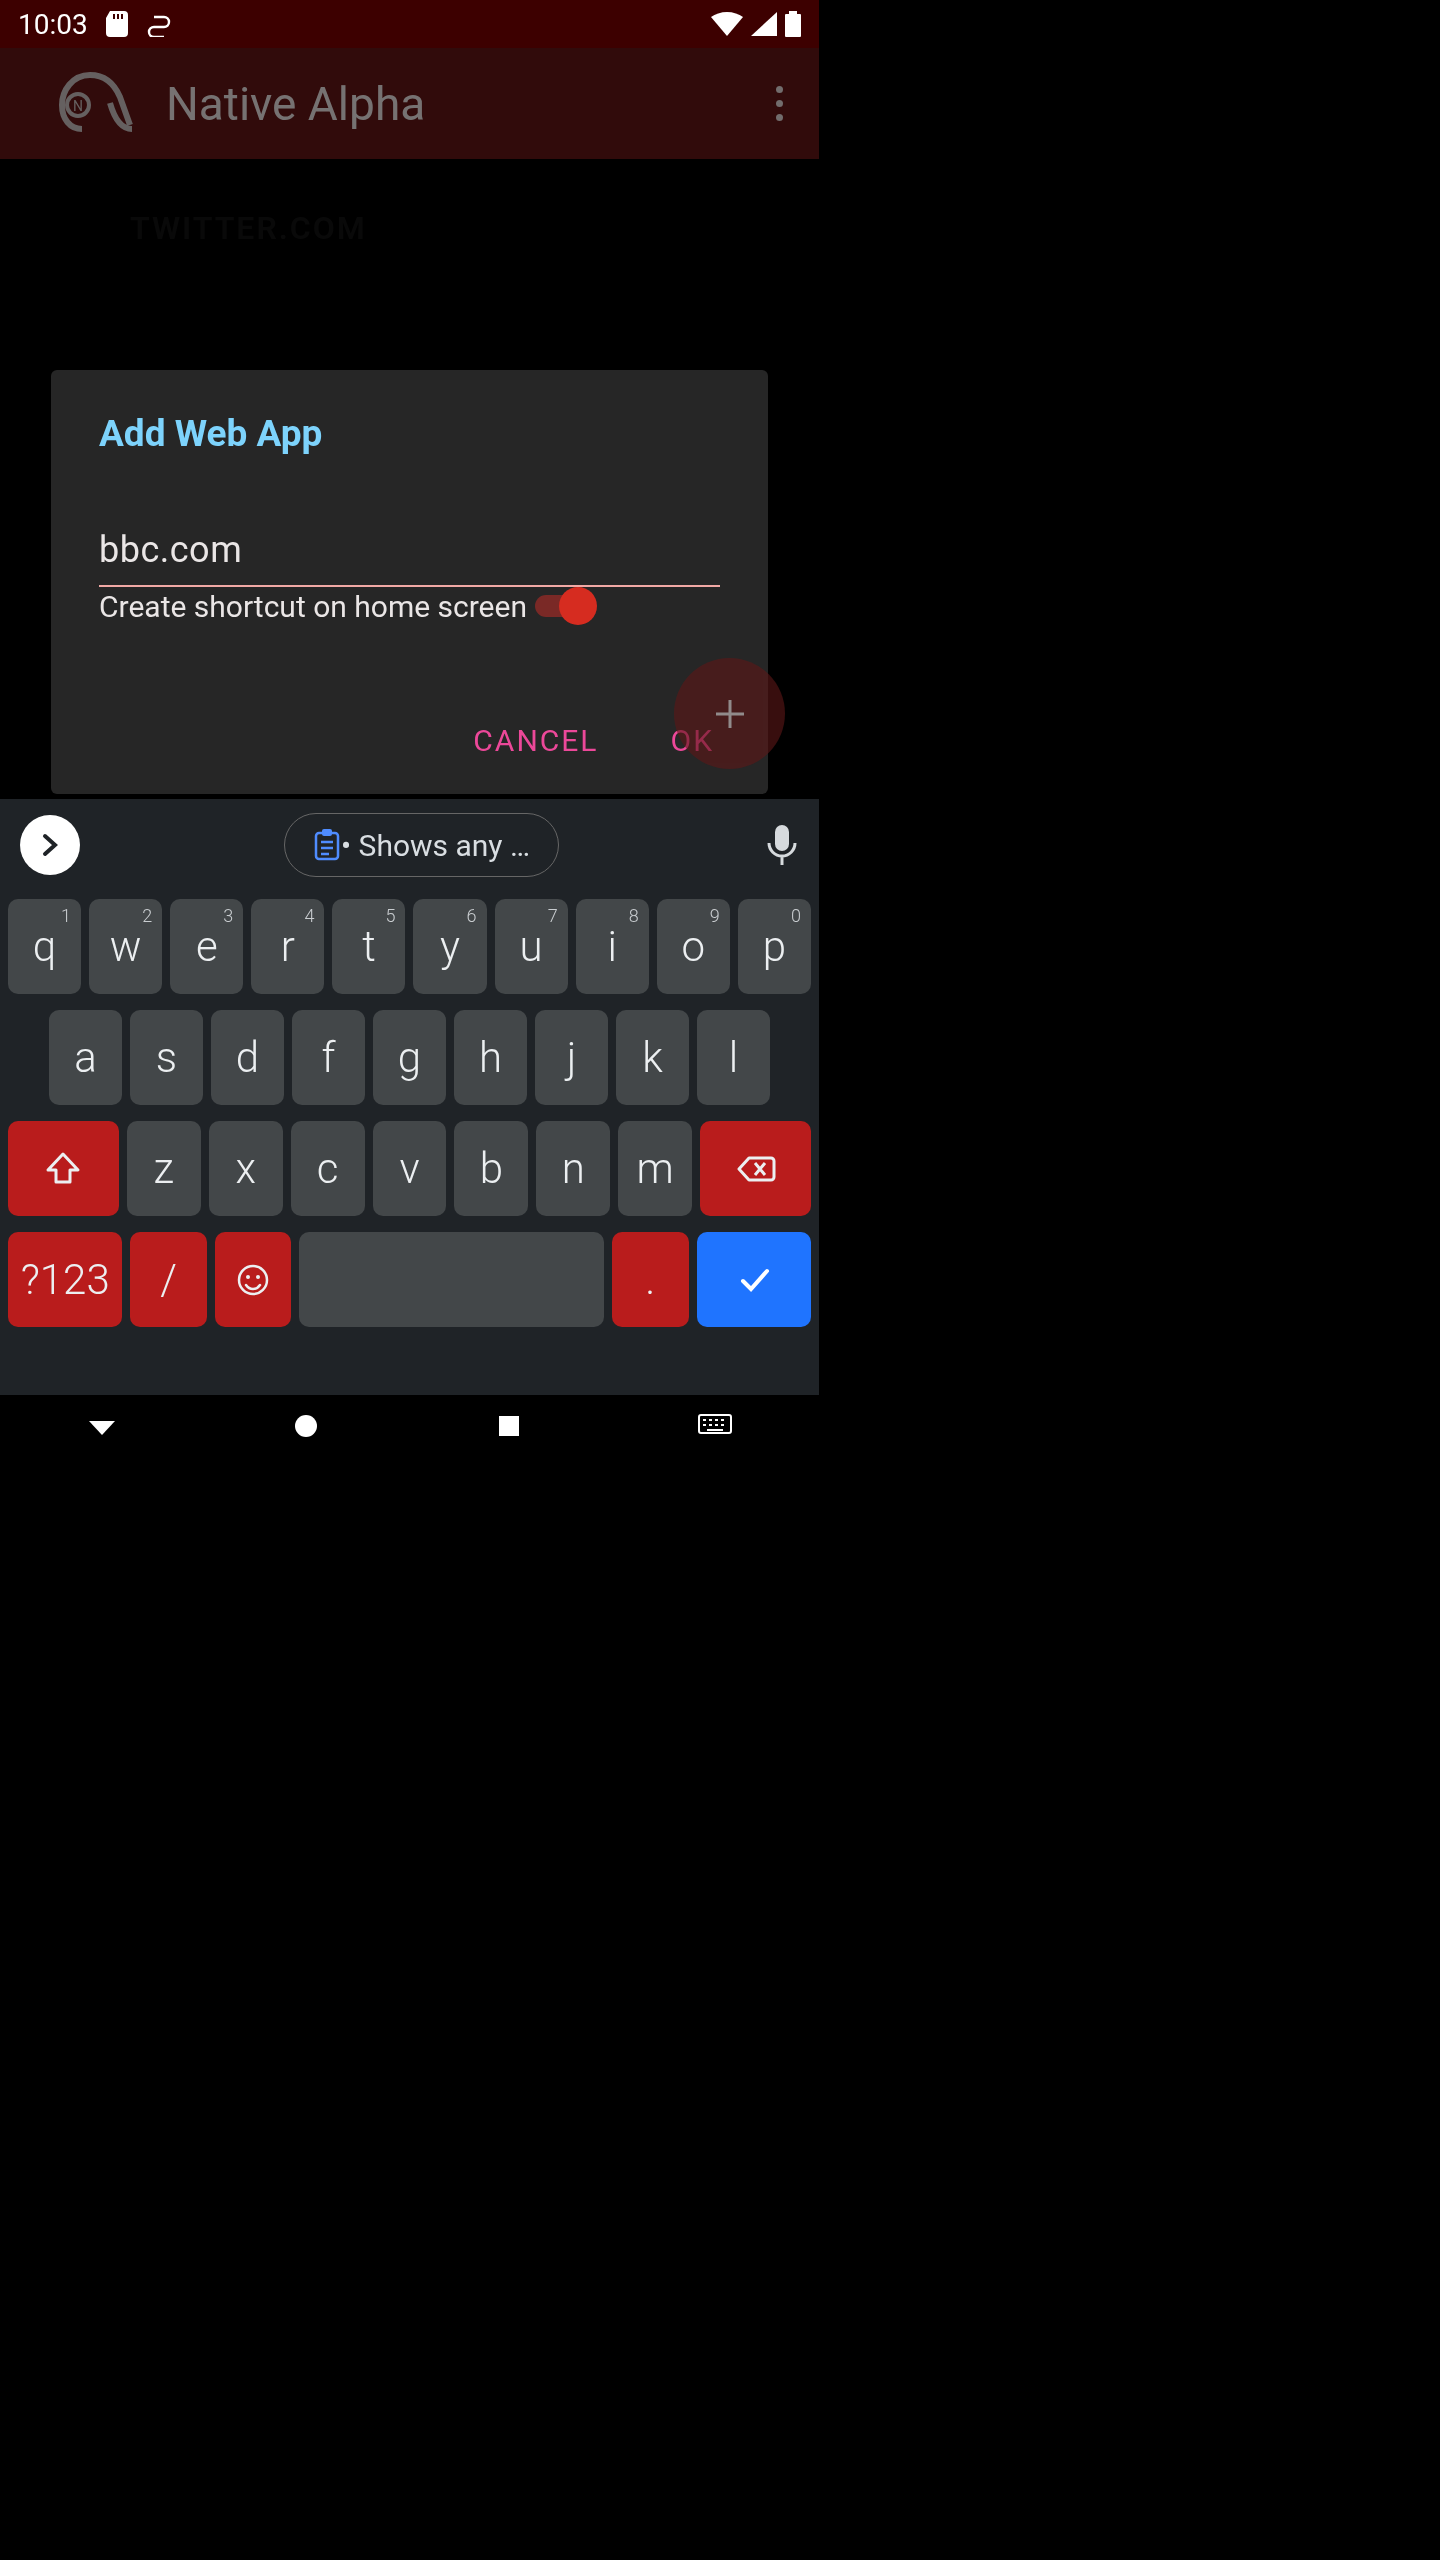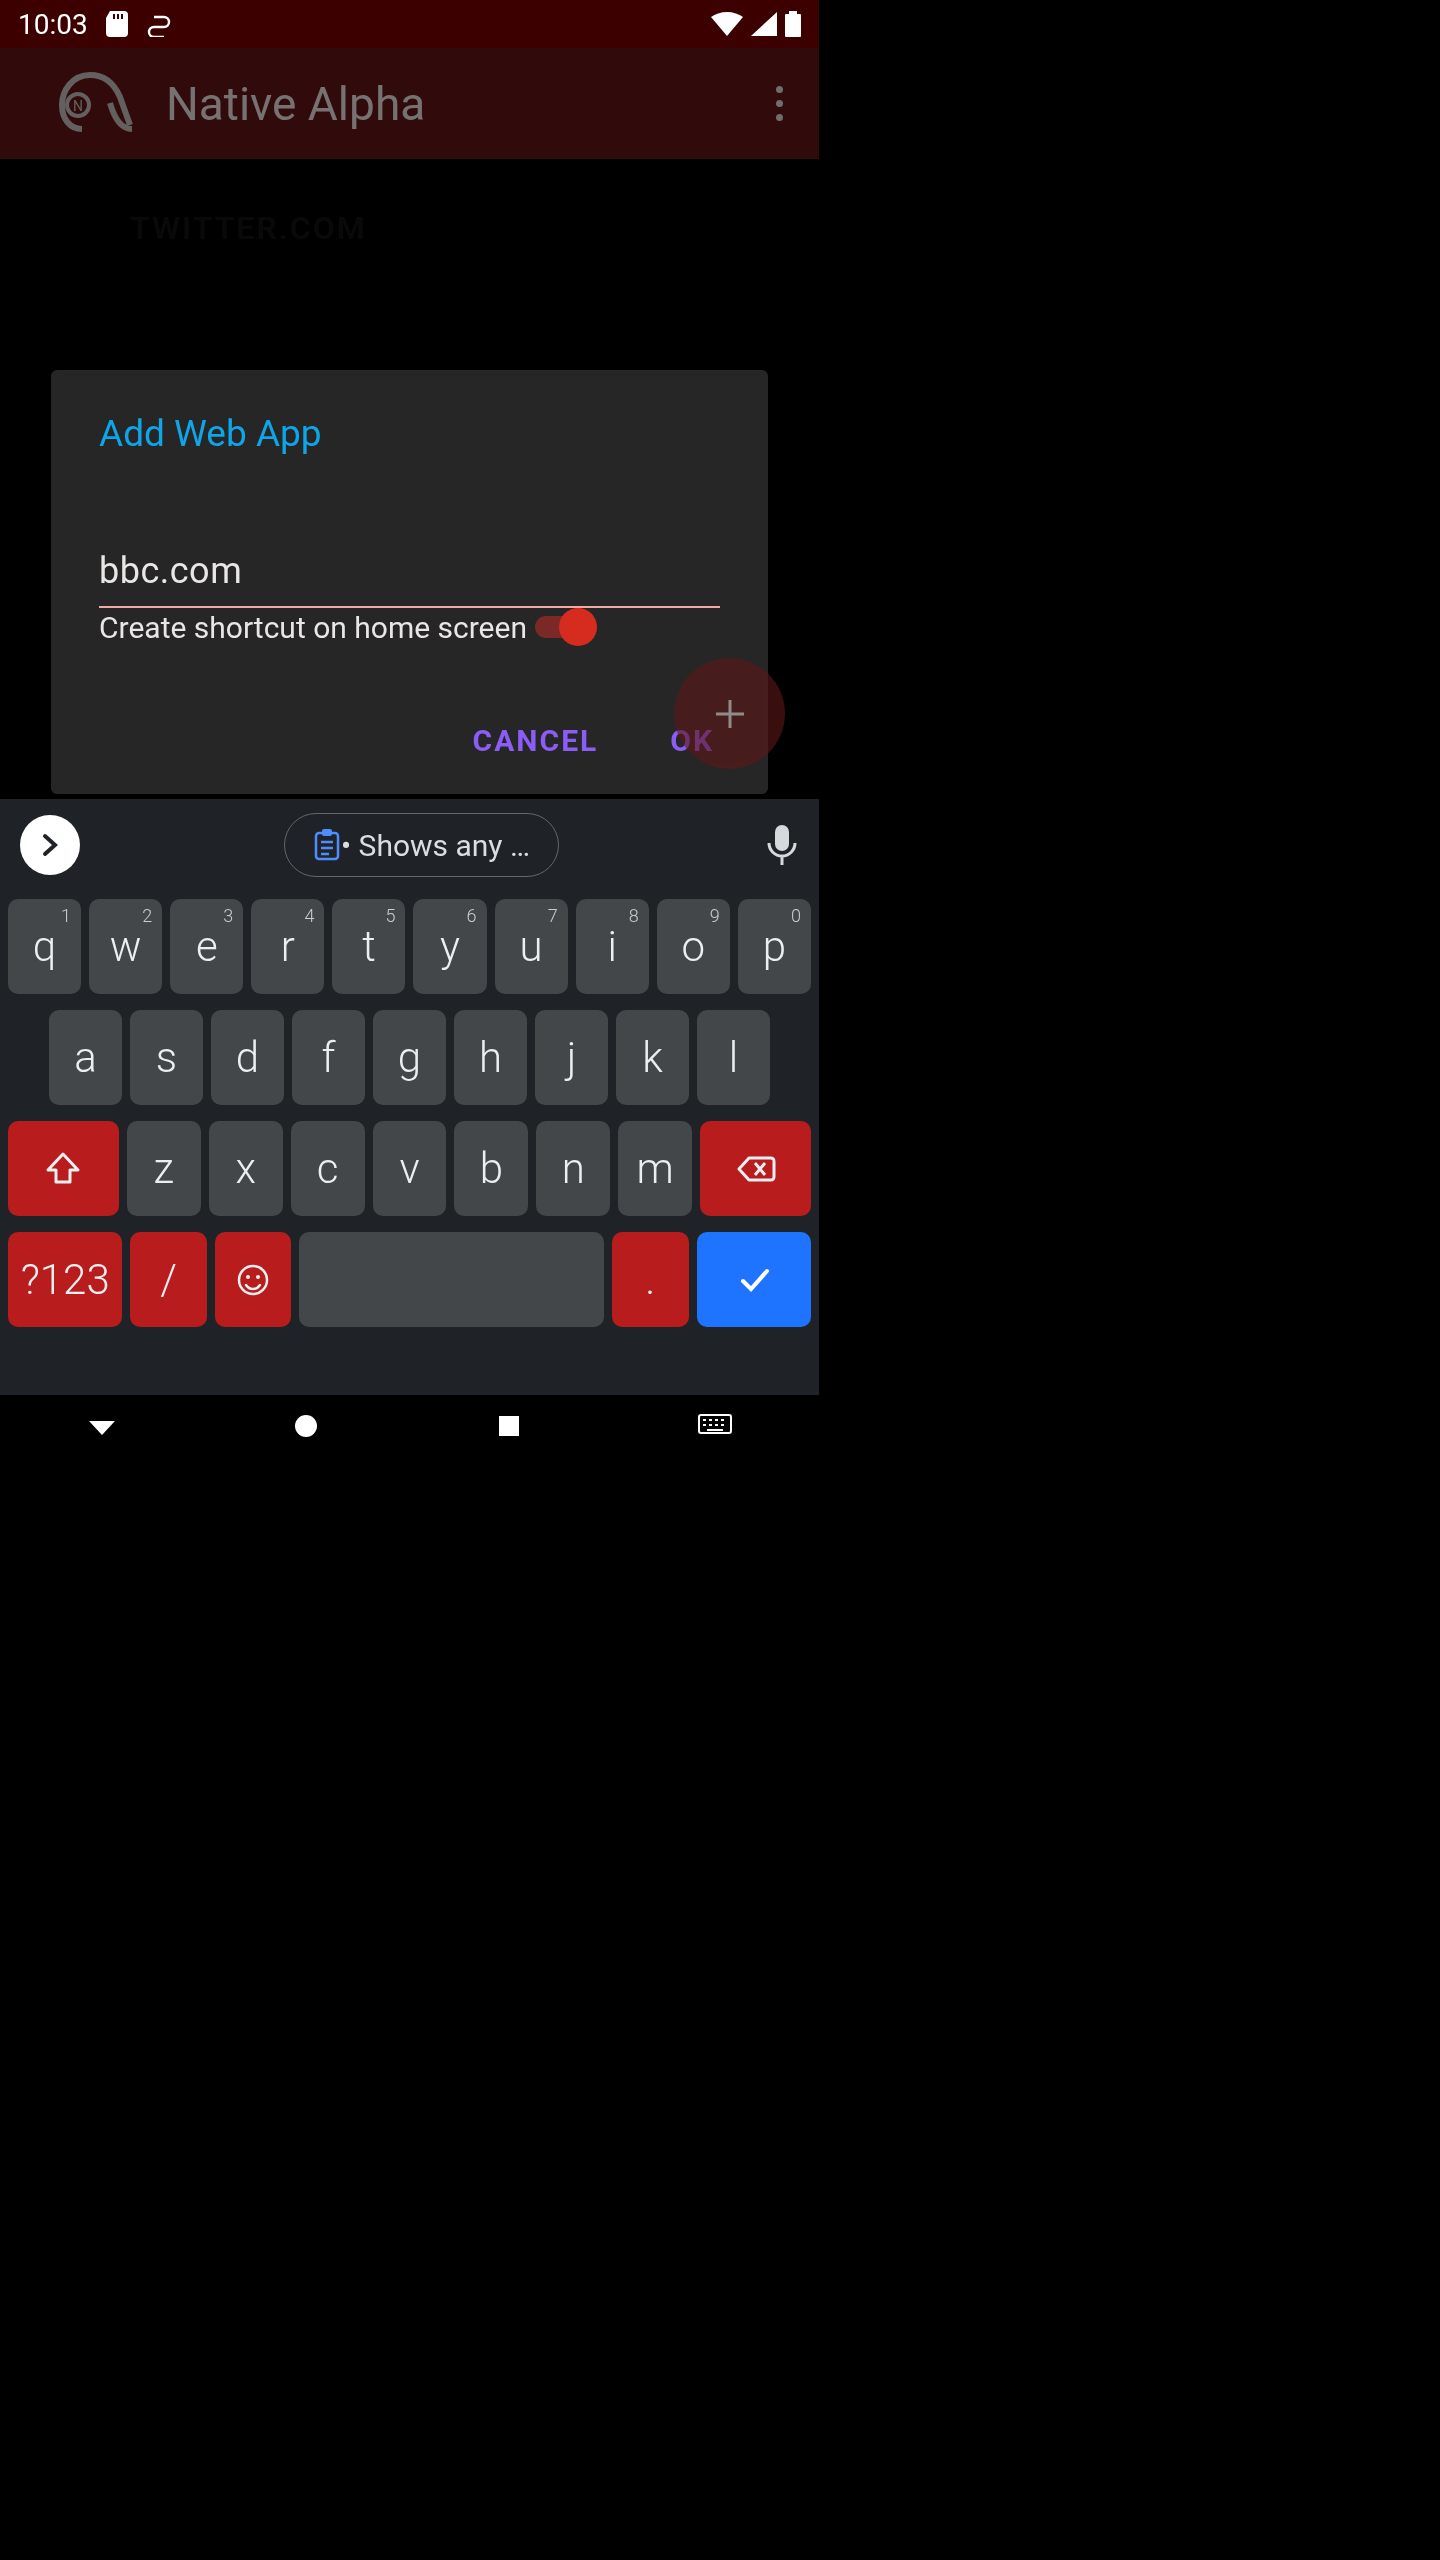--- a/index.html
+++ b/index.html
@@ -25,29 +25,29 @@
   .bg-row .label { color:#fff; font-size:32px; font-weight:600; letter-spacing:2px; width:370px; }
 
   .fab { position:absolute; right:34px; bottom:30px; width:111px; height:111px; border-radius:50%; background:#5e1717; display:flex; align-items:center; justify-content:center; opacity:.6; }
   .fab svg { width:40px; height:40px; }
 
   
   .scrim { position:absolute; inset:0; background:rgba(0,0,0,.55); }
 
   
   .dialog { position:absolute; left:51px; top:211px; width:717px; height:424px; background:#262626; border-radius:6px; padding:42px 48px 0; }
-  .dialog-title { color:#0ea5e9; font-size:37px; font-weight:400; margin-bottom:89px; }
+  .dialog-title { color:#7dd3fc; font-size:37px; font-weight:700; margin-bottom:68px; }
   .url-input { width:100%; background:transparent; border:none; border-bottom:2px solid #f1a9a5; color:#eae6e6; font-size:36px; padding:6px 0 14px; outline:none; letter-spacing:.5px; }
   .shortcut-row { display:flex; align-items:center; justify-content:flex-start;gap:8px; }
   .shortcut-label { color:#eae6e6; font-size:30px; }
   .toggle { position:relative; width:62px; height:38px; }
   .toggle-track { position:absolute; left:0; top:8px; width:52px; height:22px; border-radius:11px; background:#7a2926; }
   .toggle-thumb { position:absolute; right:0; top:0; width:38px; height:38px; border-radius:50%; background:#d62c20; }
   .dialog-actions { position:absolute; right:54px; bottom:36px; display:flex; gap:72px; }
-  .dlg-btn { color:#8b5cf6; font-size:30px; font-weight:700; letter-spacing:2px; background:none; border:none; cursor:pointer; }
+  .dlg-btn { color:#ec4899; font-size:30px; font-weight:400; letter-spacing:2px; background:none; border:none; cursor:pointer; }
 
   
   .keyboard { position:absolute; left:0; top:799px; width:819px; height:657px; background:#1f2327; }
   .suggest-row { height:92px; display:flex; align-items:center; padding:0 20px; gap:14px; }
   .expand-chip { width:60px; height:60px; border-radius:50%; background:#fff; display:flex; align-items:center; justify-content:center; }
   .suggest-chip { margin-left:190px; height:64px; border:1.5px solid #666; border-radius:32px; display:flex; align-items:center; gap:0; padding:0 28px; color:#d9dee2; font-size:30px; }
   .clip-icon { width:28px; height:32px; }
   .mic { margin-left:auto; width:34px; height:44px; }
 
   .krow { display:flex; gap:8px; padding:0 8px; margin-bottom:16px; }

